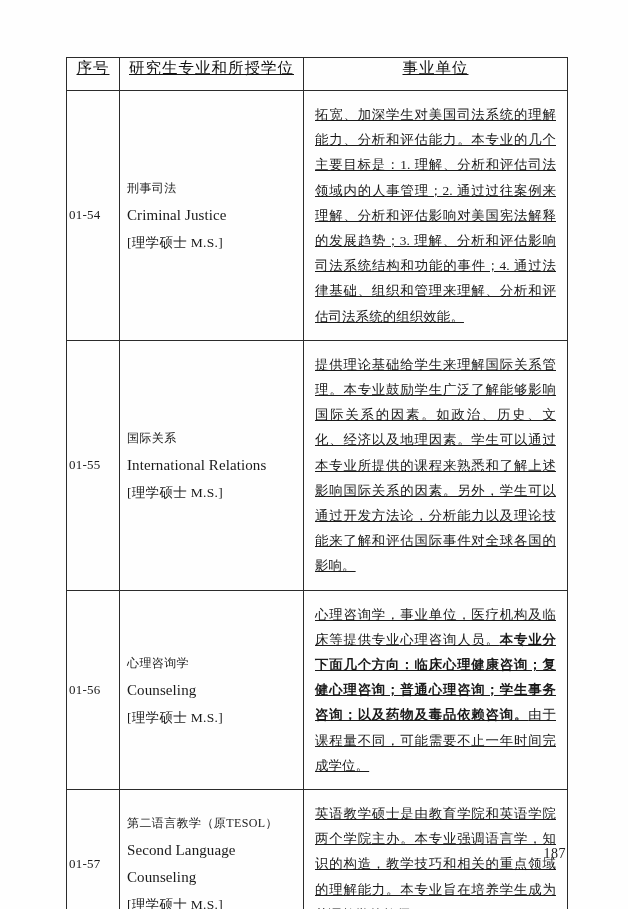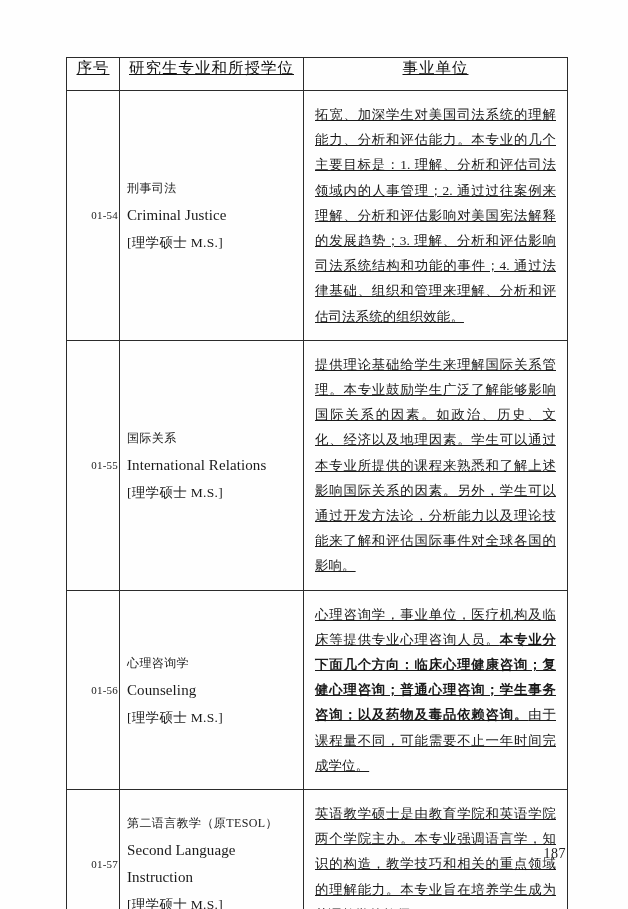--- a/index.html
+++ b/index.html
@@ -67,22 +67,22 @@
     font-size: 13.5px;
     padding: 0 0 0 2px;
     position: relative;
   }
   .no-inner {
     position: absolute;
     left: 2px;
     top: 50%;
     transform: translateY(-50%);
     width: 49px;
-    text-align: right;
-    font-size: 11px;
+    text-align: left;
+    font-size: 13px;
     letter-spacing: 0.2px;
   }
 
   .cell-major {
     padding: 0 4px 0 7px;
     position: relative;
   }
   .major-inner {
     position: absolute;
     left: 7px;
@@ -199,21 +199,21 @@
         </td>
       </tr>
 
       <tr style="height:128px;">
         <td class="cell-no">
           <div class="no-inner">01-57</div>
         </td>
         <td class="cell-major">
           <div class="major-inner">
             <div class="major-cn">第二语言教学（原TESOL）</div>
-            <div class="major-en">Second Language Instruction</div>
+            <div class="major-en">Second Language Counseling</div>
             <div class="major-deg">[理学硕士  M.S.]</div>
           </div>
         </td>
         <td class="cell-goal">
           <p class="goal-p"><span>英语教学硕士是由教育学院和英语学院两个学院主办。本专业强调语言学，知识的构造，教学技巧和相关的重点领域的理解能力。本专业旨在培养学生成为英语教学的教师。</span><span class="bold-seg"></span><span></span></p>
         </td>
       </tr>
 
     </tbody>
   </table>

